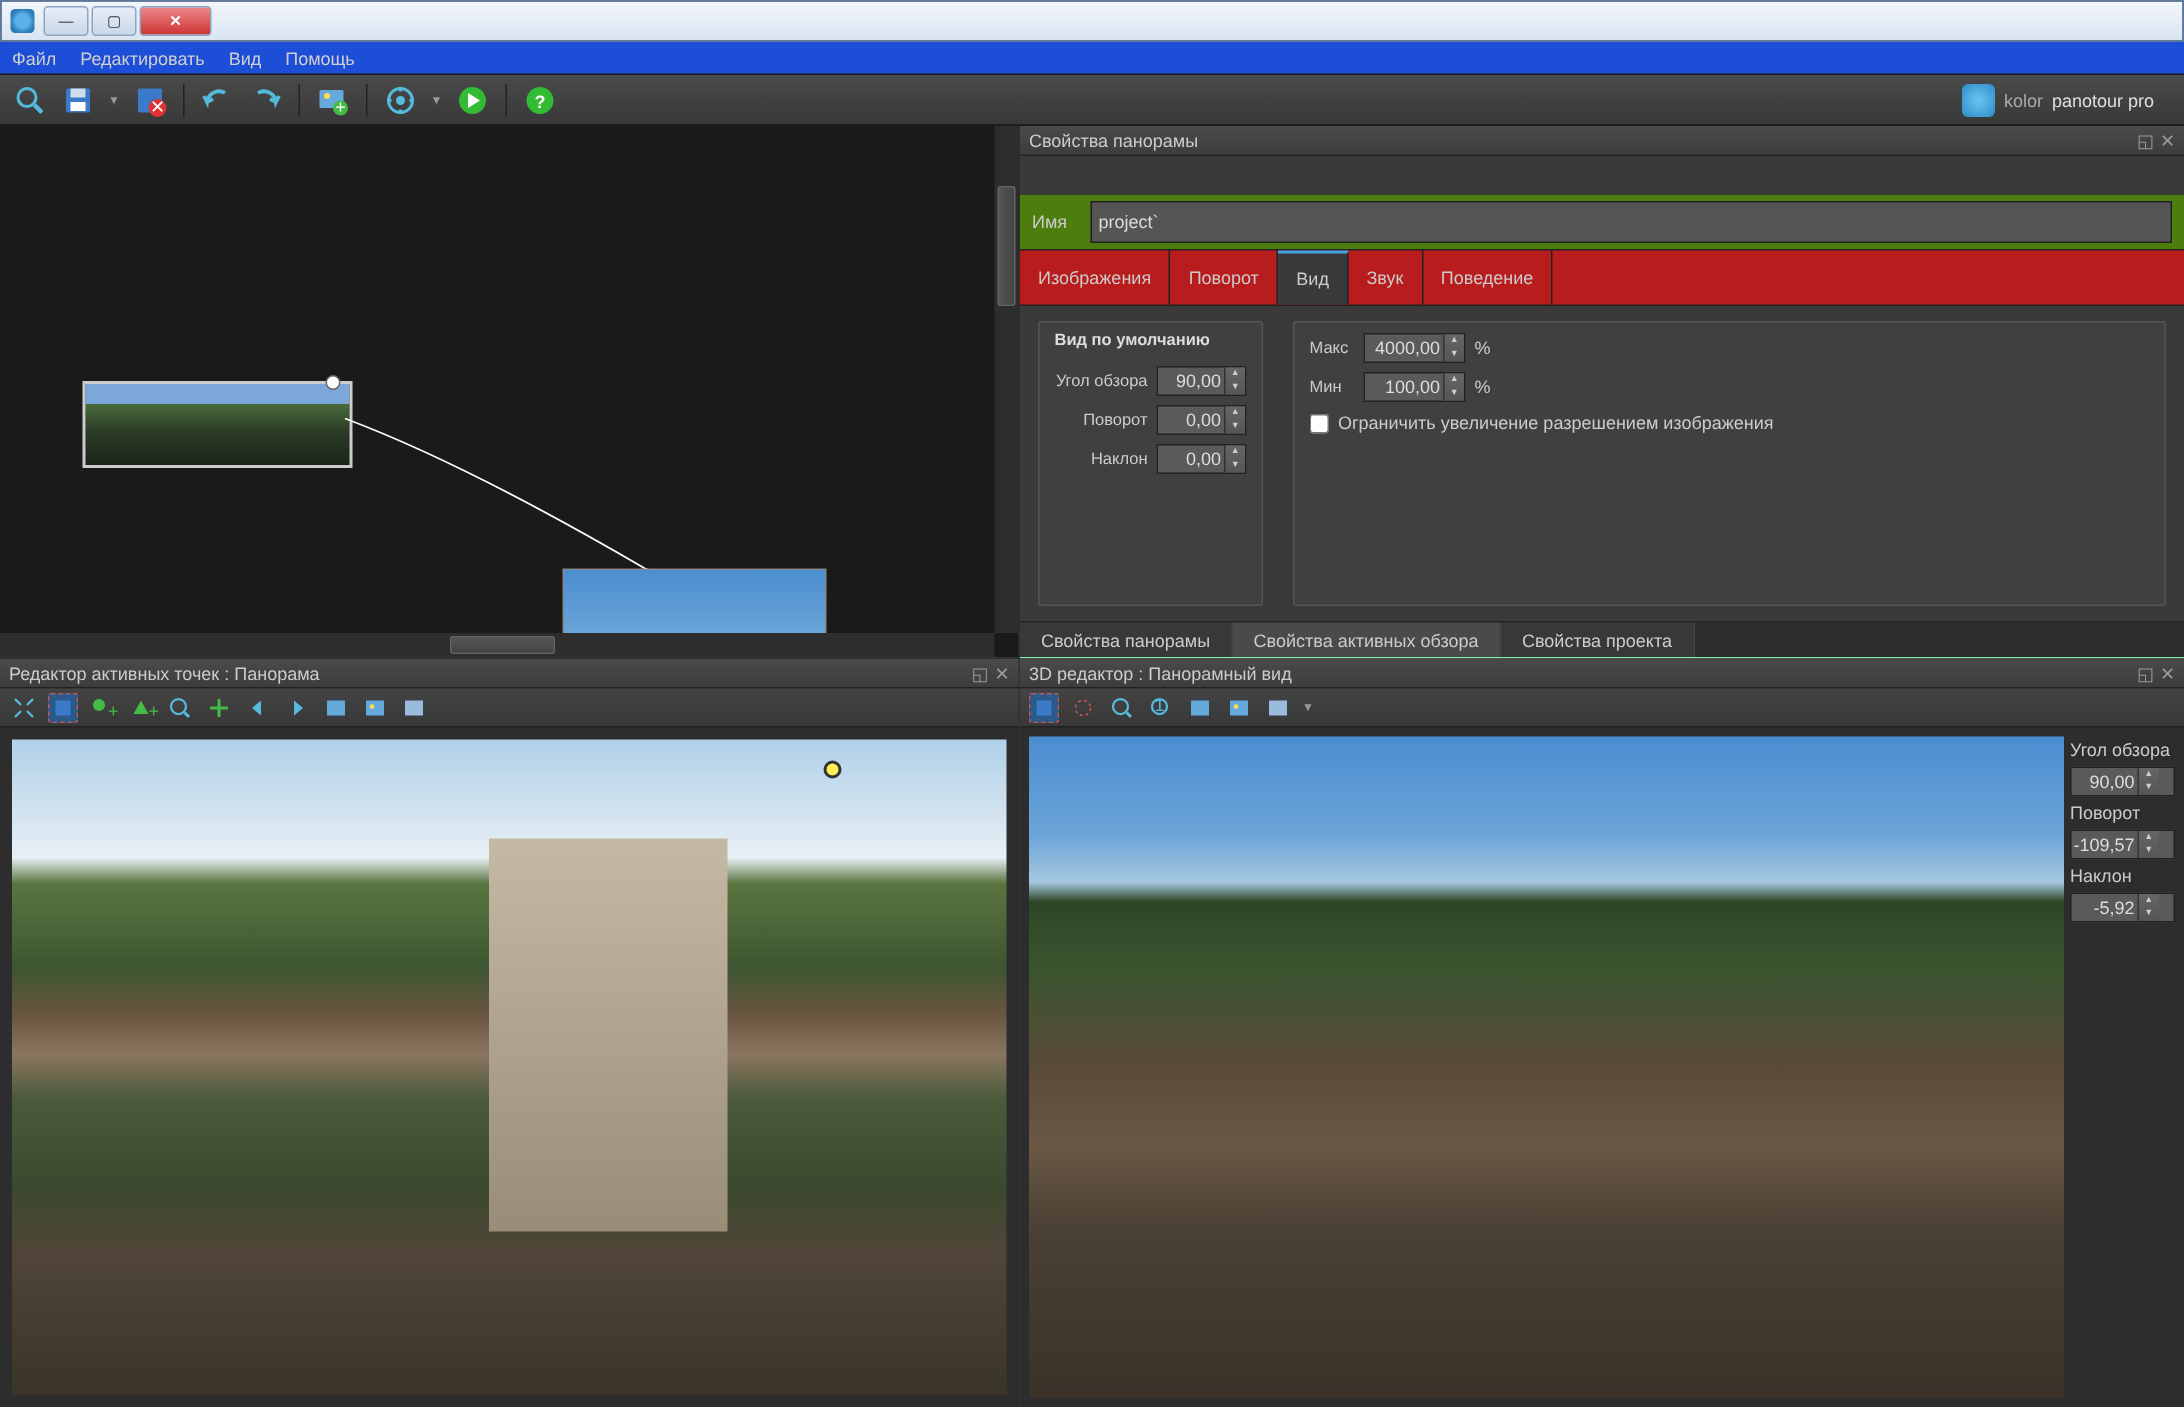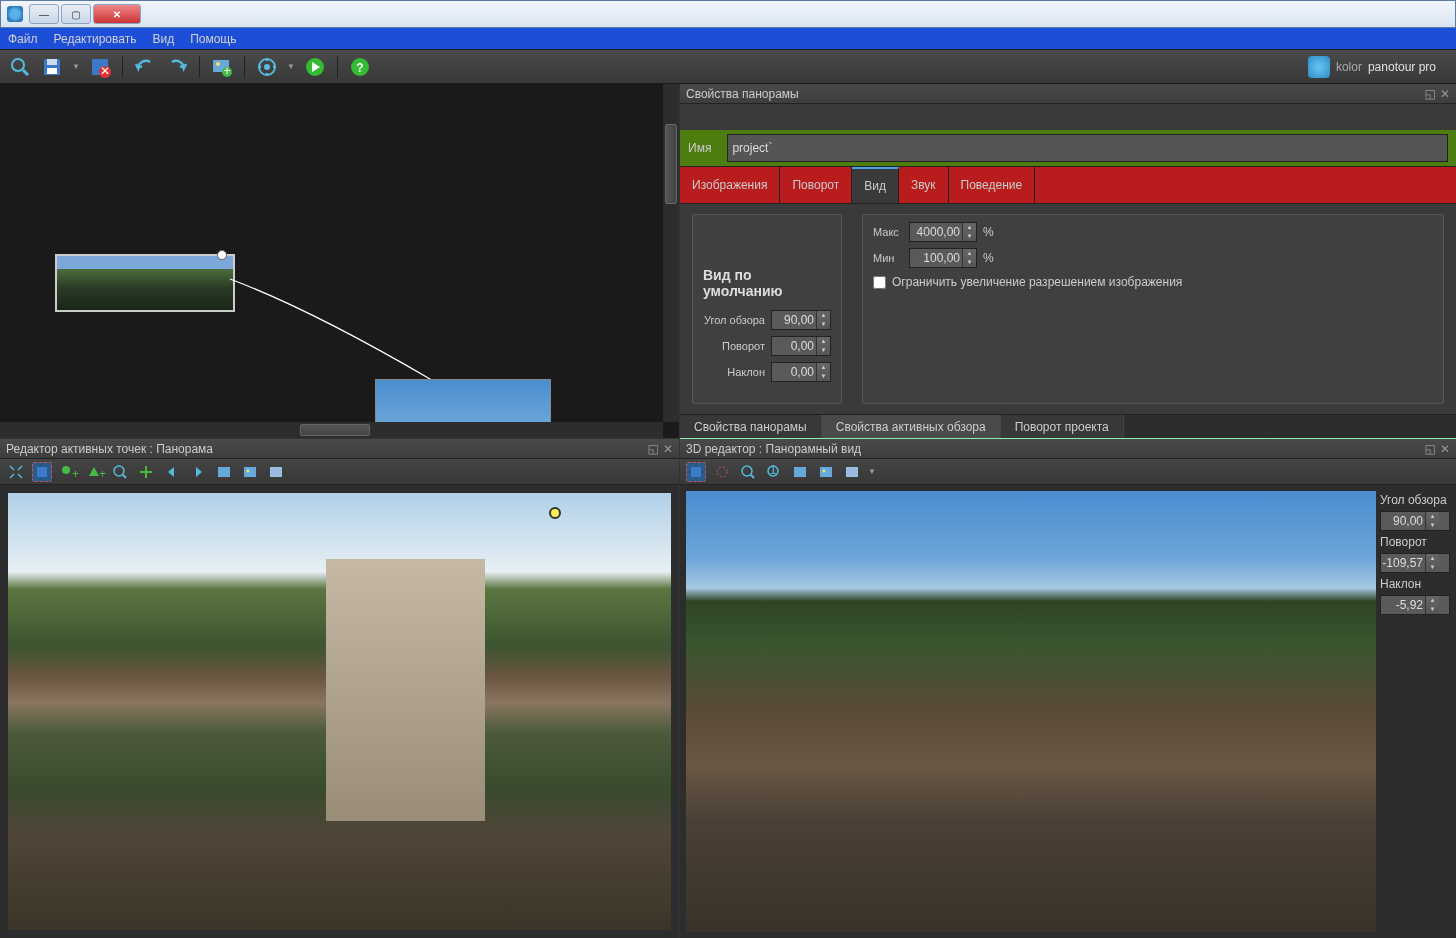--- a/index.html
+++ b/index.html
@@ -43,21 +43,21 @@
 .props { background:#3a3a3a; display:flex; flex-direction:column; border-bottom:1px solid #86efac; }
 .panel-header { height:20px; background:linear-gradient(#4a4a4a,#3d3d3d); color:#ccc; padding:0 6px; display:flex; align-items:center; font-size:11px; border-bottom:1px solid #222; }
 .panel-header .panel-btns { margin-left:auto; display:flex; gap:4px; font-size:10px; color:#999; }
 .name-row { display:flex; align-items:center; padding:4px 8px; gap:16px; color:#ccc; background:#4d7c0f;margin-top:26px; }
 .name-row input { flex:1; background:#555; border:1px solid #222; color:#ddd; padding:2px 4px; height:28px; }
 .tabs { display:flex; background:#b91c1c; height:38px; border-top:1px solid #222; border-bottom:1px solid #222; }
 .tab { padding:0 12px; color:#ccc; display:flex; align-items:center; cursor:pointer; border-right:1px solid #222; }
 .tab.active { background:#3a3a3a; border-top:2px solid #4aa0e0; }
 .tab-content { padding:10px 12px; display:flex; gap:20px; background:#3a3a3a; flex:1; }
 .fieldset { border:1px solid #555; border-radius:2px; background:#404040; }
-.fieldset-title { color:#ddd; font-weight:bold; padding:6px 10px 4px; font-size:14px;margin-top:46px; }
+.fieldset-title { color:#ddd; font-weight:bold; padding:6px 10px 4px; font-size:11px; }
 .field-body { padding:4px 10px 10px; }
 .fieldset.left { width:150px; }
 .fieldset.right { flex:1; }
 .field-row { display:flex; align-items:center; gap:6px; height:26px; color:#ccc; }
 .field-row .lbl { width:70px; text-align:right; font-size:11px; }
 .field-row.r .lbl { width:30px; text-align:left; }
 .spinbox { display:flex; align-items:center; background:#5a5a5a; border:1px solid #222; height:20px; }
 .spinbox input { width:44px; background:transparent; border:none; color:#ddd; text-align:right; padding-right:2px; height:18px; }
 .spinbox .spin { width:14px; height:18px; background:linear-gradient(#666,#555); border-left:1px solid #333; display:flex; flex-direction:column; }
 .spinbox .spin div { flex:1; font-size:6px; color:#ccc; text-align:center; line-height:8px; }
@@ -287,21 +287,21 @@
         <div class="check-row">
               <input type="checkbox" style="">
               <span>Ограничить увеличение разрешением изображения</span>
             </div>
         </div>
       </div>
     </div>
     <div class="bottom-tabs">
       <div class="btab">Свойства панорамы</div>
       <div class="btab active">Свойства активных обзора</div>
-      <div class="btab">Поворот проекта</div>
+      <div class="btab">Свойства проекта</div>
     </div>
   </div>
 
   <div class="hotspot-panel">
     <div class="panel-header">
       <span>Редактор активных точек : Панорама</span>
       <div class="panel-btns">
           <span>◱</span>
           <span>✕</span>
         </div>

